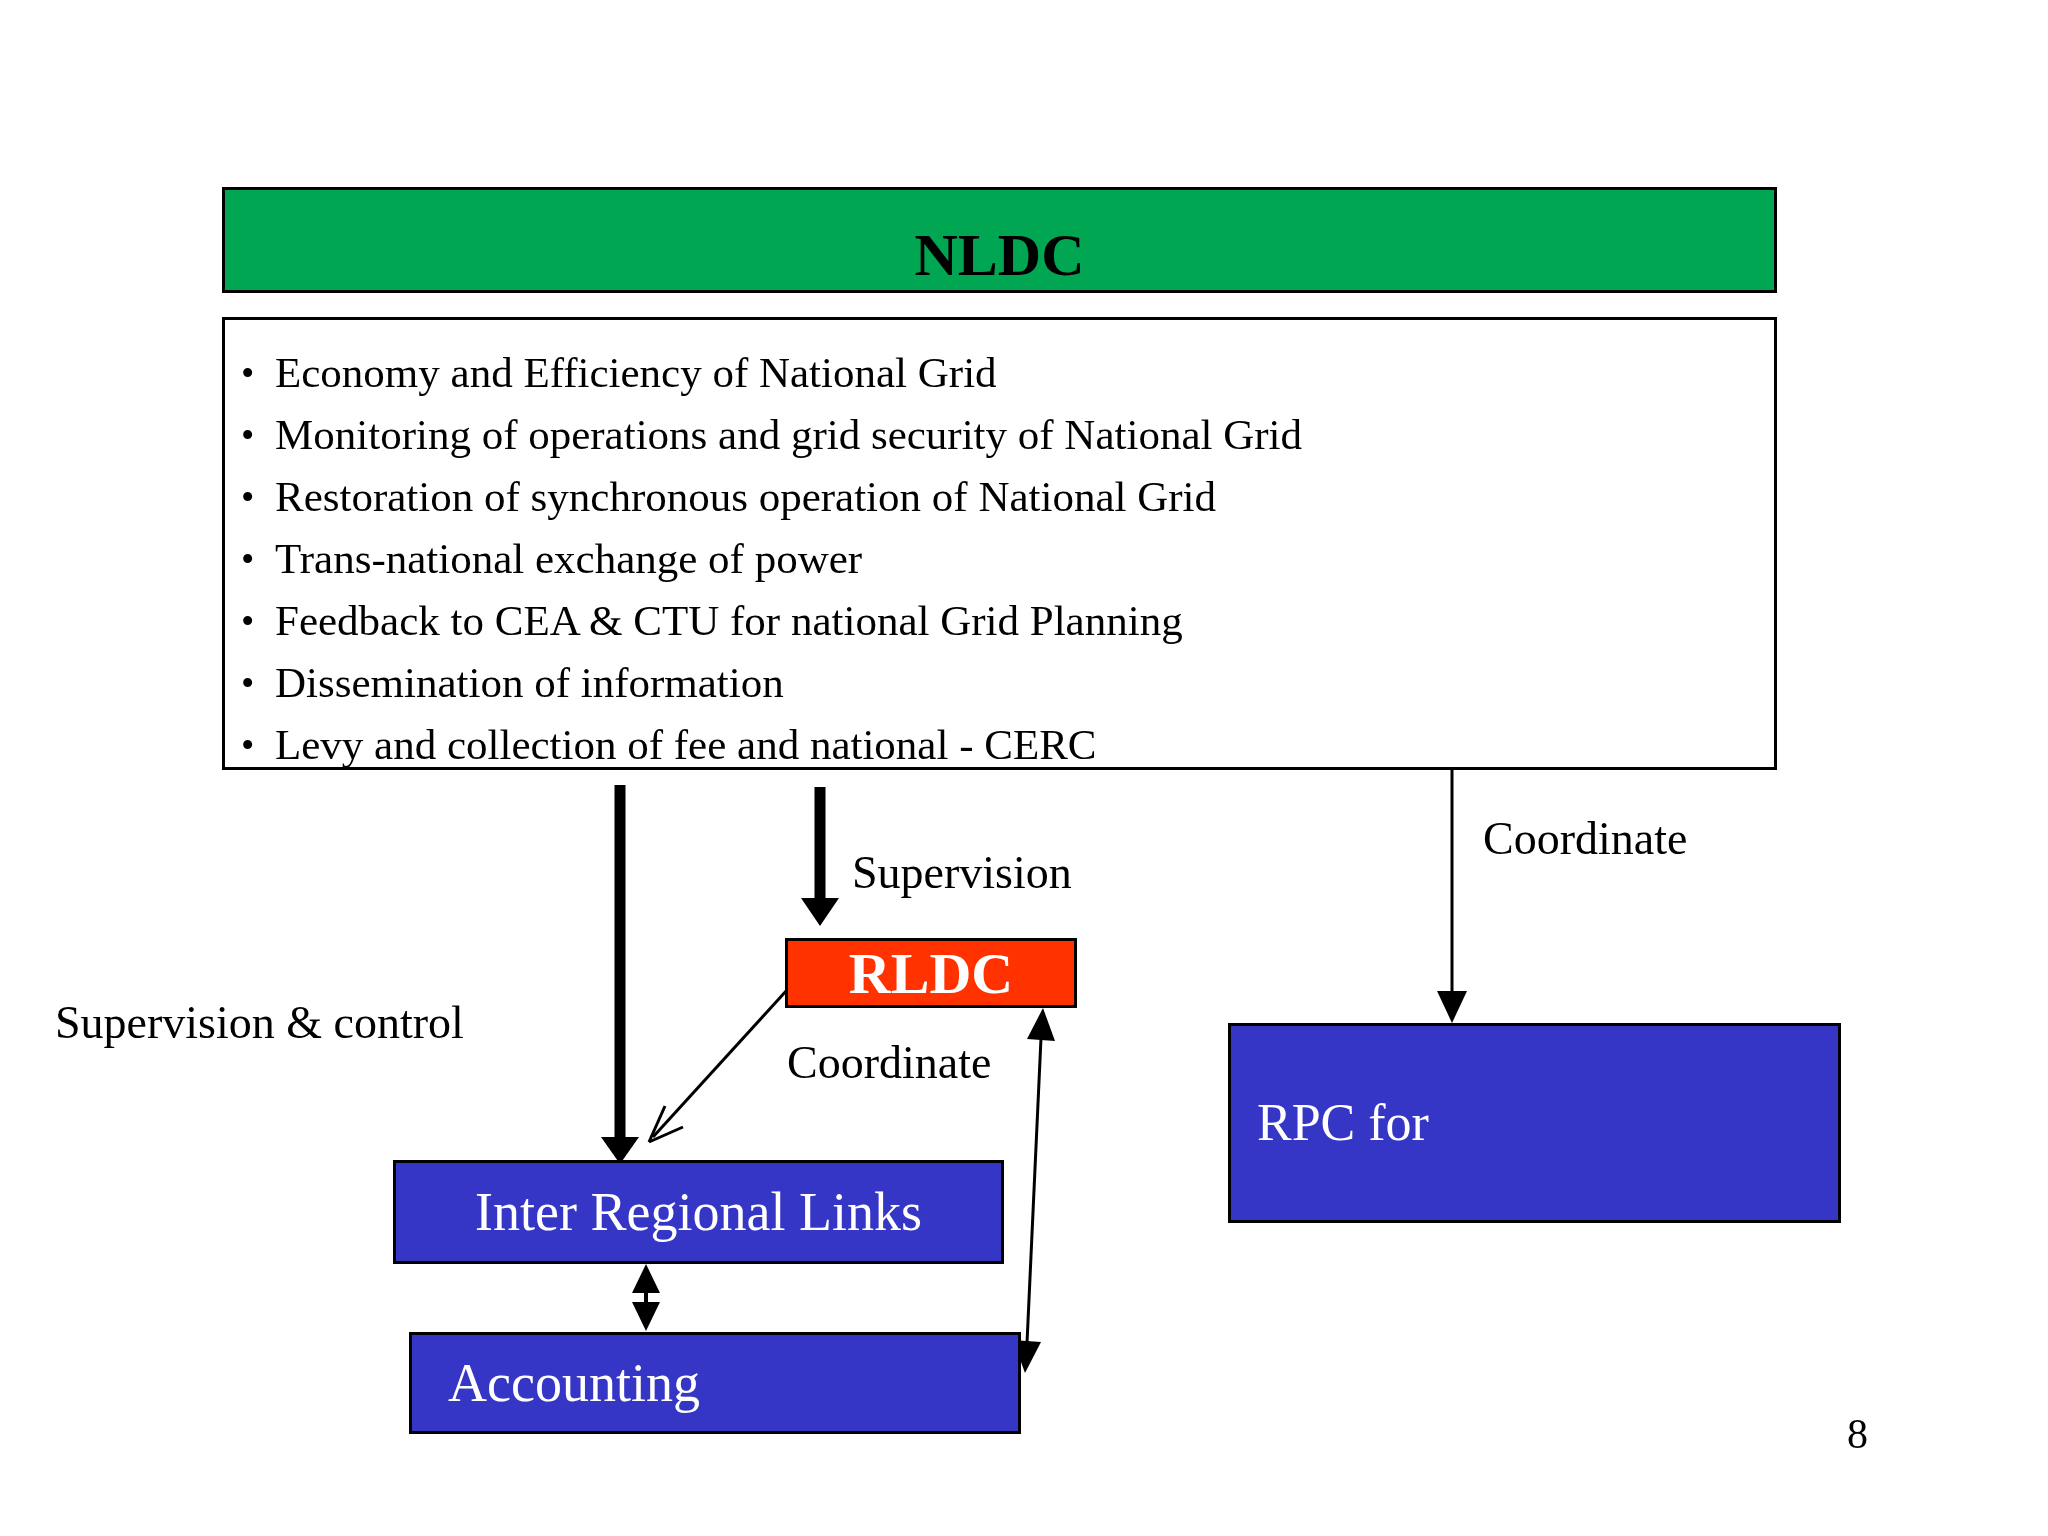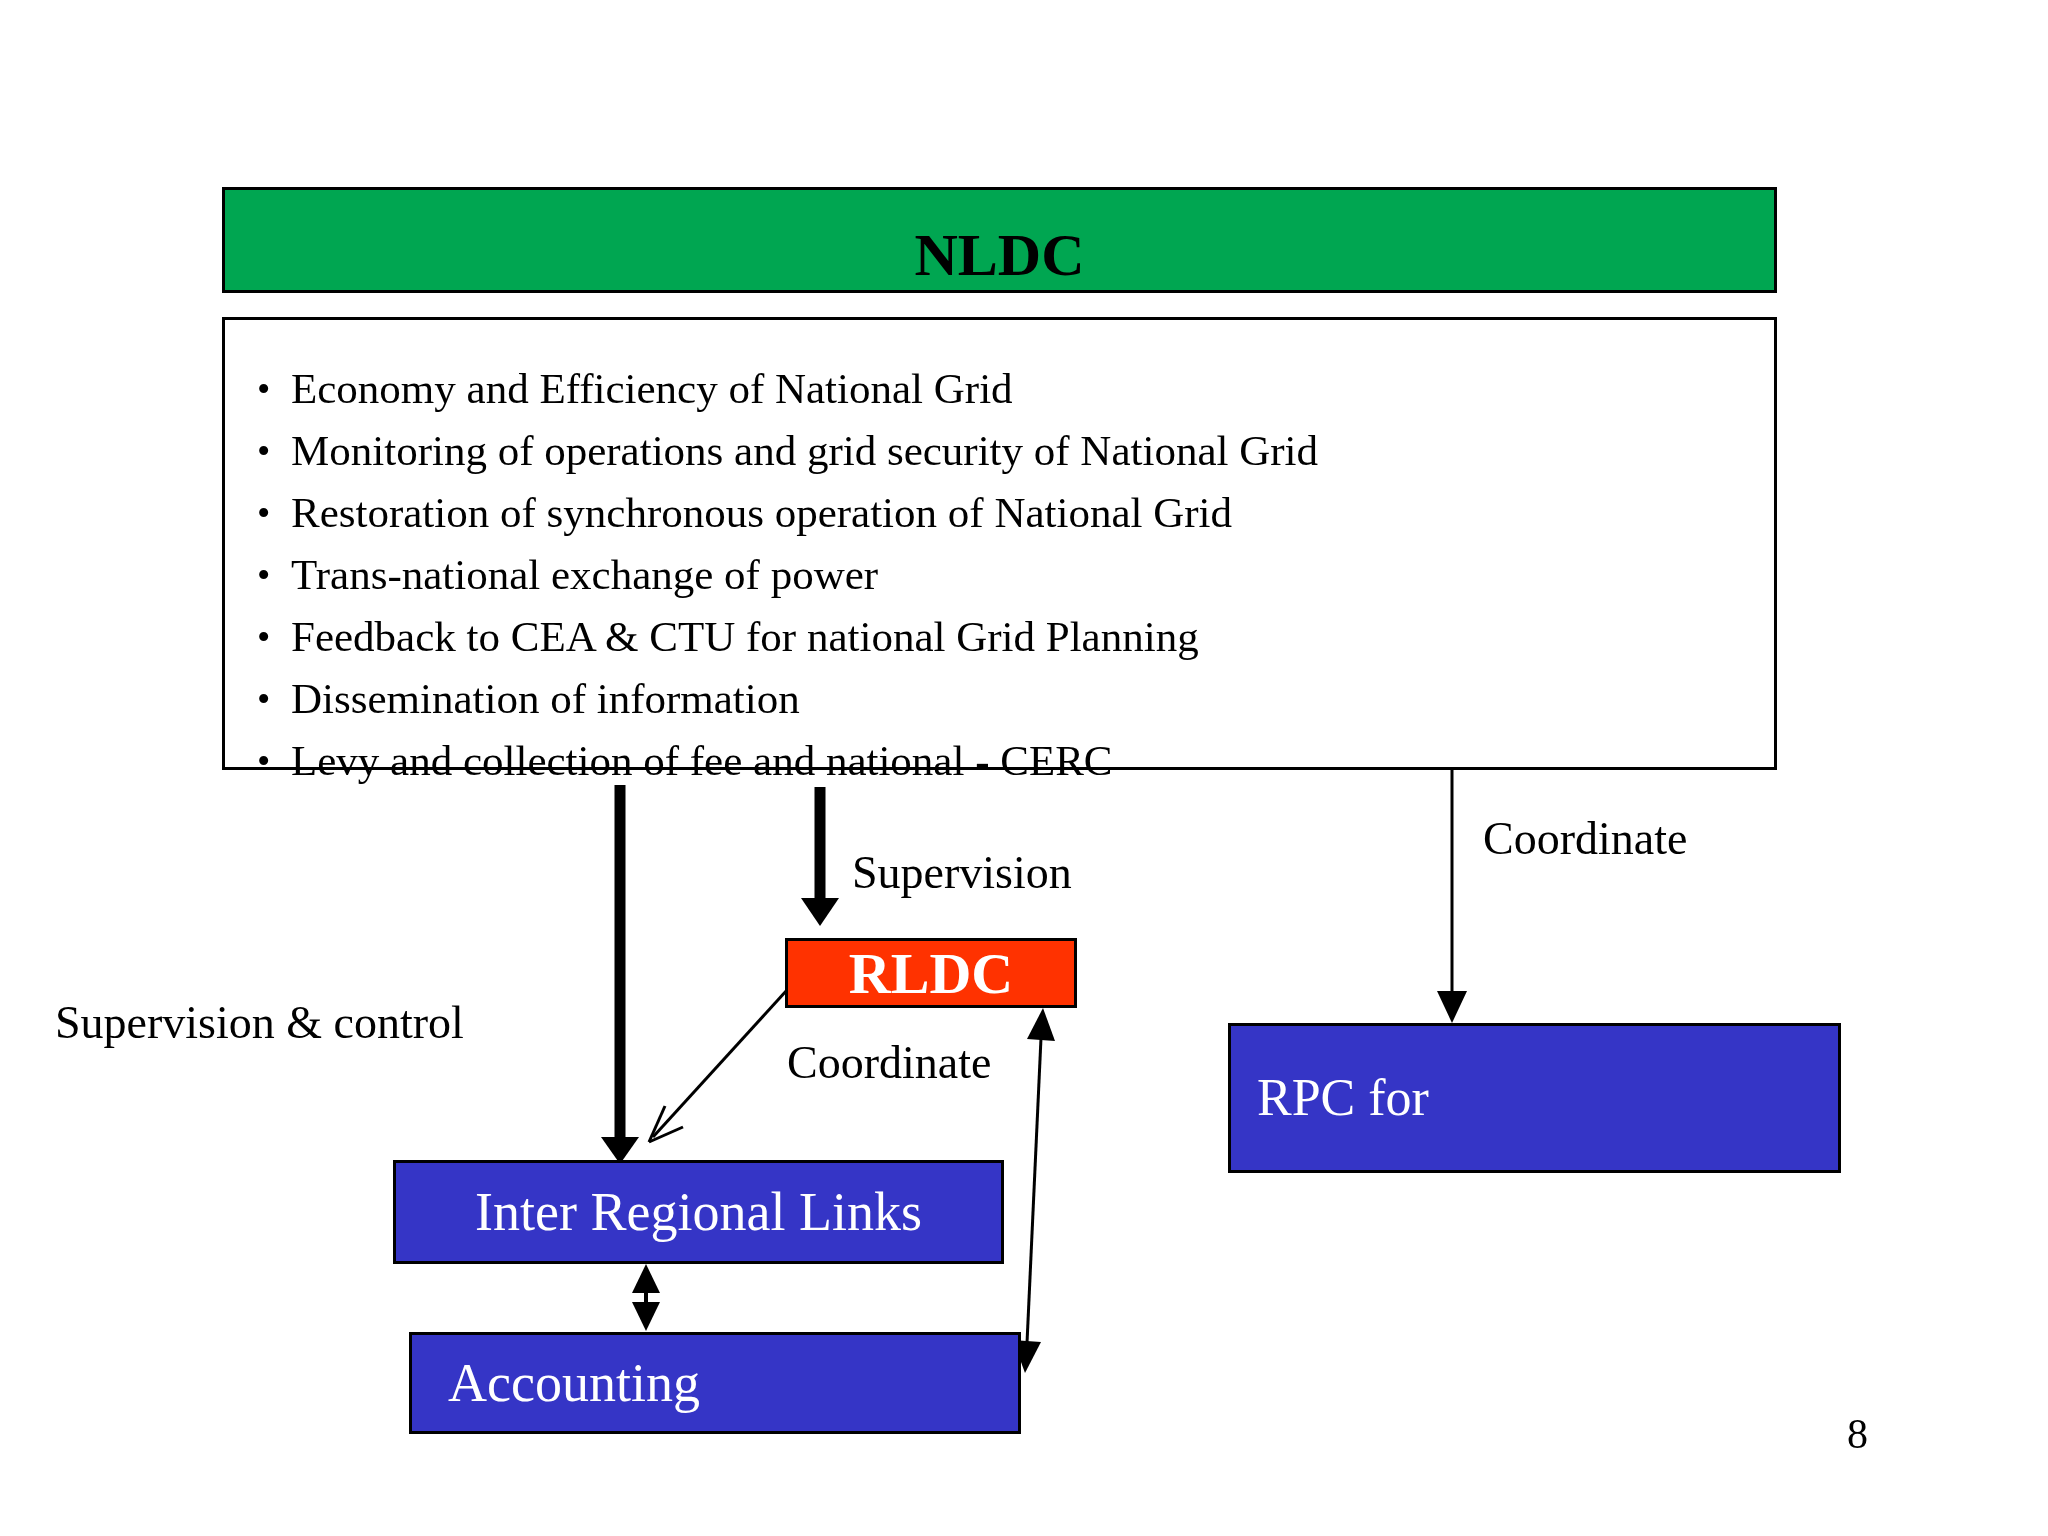--- a/index.html
+++ b/index.html
@@ -16,21 +16,21 @@
     left:222px;top:187px;width:1555px;height:106px;
     background:var(--green,#00A651);border:3px solid #000;box-sizing:border-box;
     display:flex;align-items:flex-end;justify-content:center;
   }
   .hdr-box span{font-size:60px;font-weight:bold;color:#000;}
   .panel{
     left:222px;top:317px;width:1555px;height:453px;
     background:#fff;border:3px solid #000;box-sizing:border-box;
   }
   .panel ul{
-    list-style:none;margin:16px;padding:22px 10px 0 16px;
+    list-style:none;margin:0;padding:22px 10px 0 16px;
   }
   .panel li{
     font-size:43px;line-height:62px;white-space:nowrap;
     padding-left:34px;position:relative;
   }
   .panel li::before{
     content:"\2022";position:absolute;left:0;top:0;font-size:38px;
   }
   .lbl{font-size:46px;white-space:nowrap;}
   .node{
@@ -38,21 +38,21 @@
     display:flex;align-items:center;
   }
   .node.red{background:var(--red,#FF3200);justify-content:center;}
   .node.red span{font-size:58px;font-weight:bold;}
   .node.blue{background:var(--blue,#3535C6);}
   .node-irl{left:393px;top:1160px;width:611px;height:104px;justify-content:center;}
   .node-irl span{font-size:54px;}
   .node-acct{left:409px;top:1332px;width:612px;height:102px;padding-left:36px;}
   .node-acct span{font-size:54px;}
   .node-rpc{
-    left:1228px;top:1023px;width:613px;height:150px;
+    left:1228px;top:1023px;width:613px;height:200px;
     flex-direction:column;align-items:flex-start;justify-content:center;
     padding-left:26px;
   }
   .node-rpc div{font-size:52px;line-height:74px;white-space:nowrap;}
   .page-num{font-size:42px;}
   svg.connectors{position:absolute;left:0;top:0;width:2048px;height:1536px;pointer-events:none;}
 </style>
 </head>
 <body>
 

